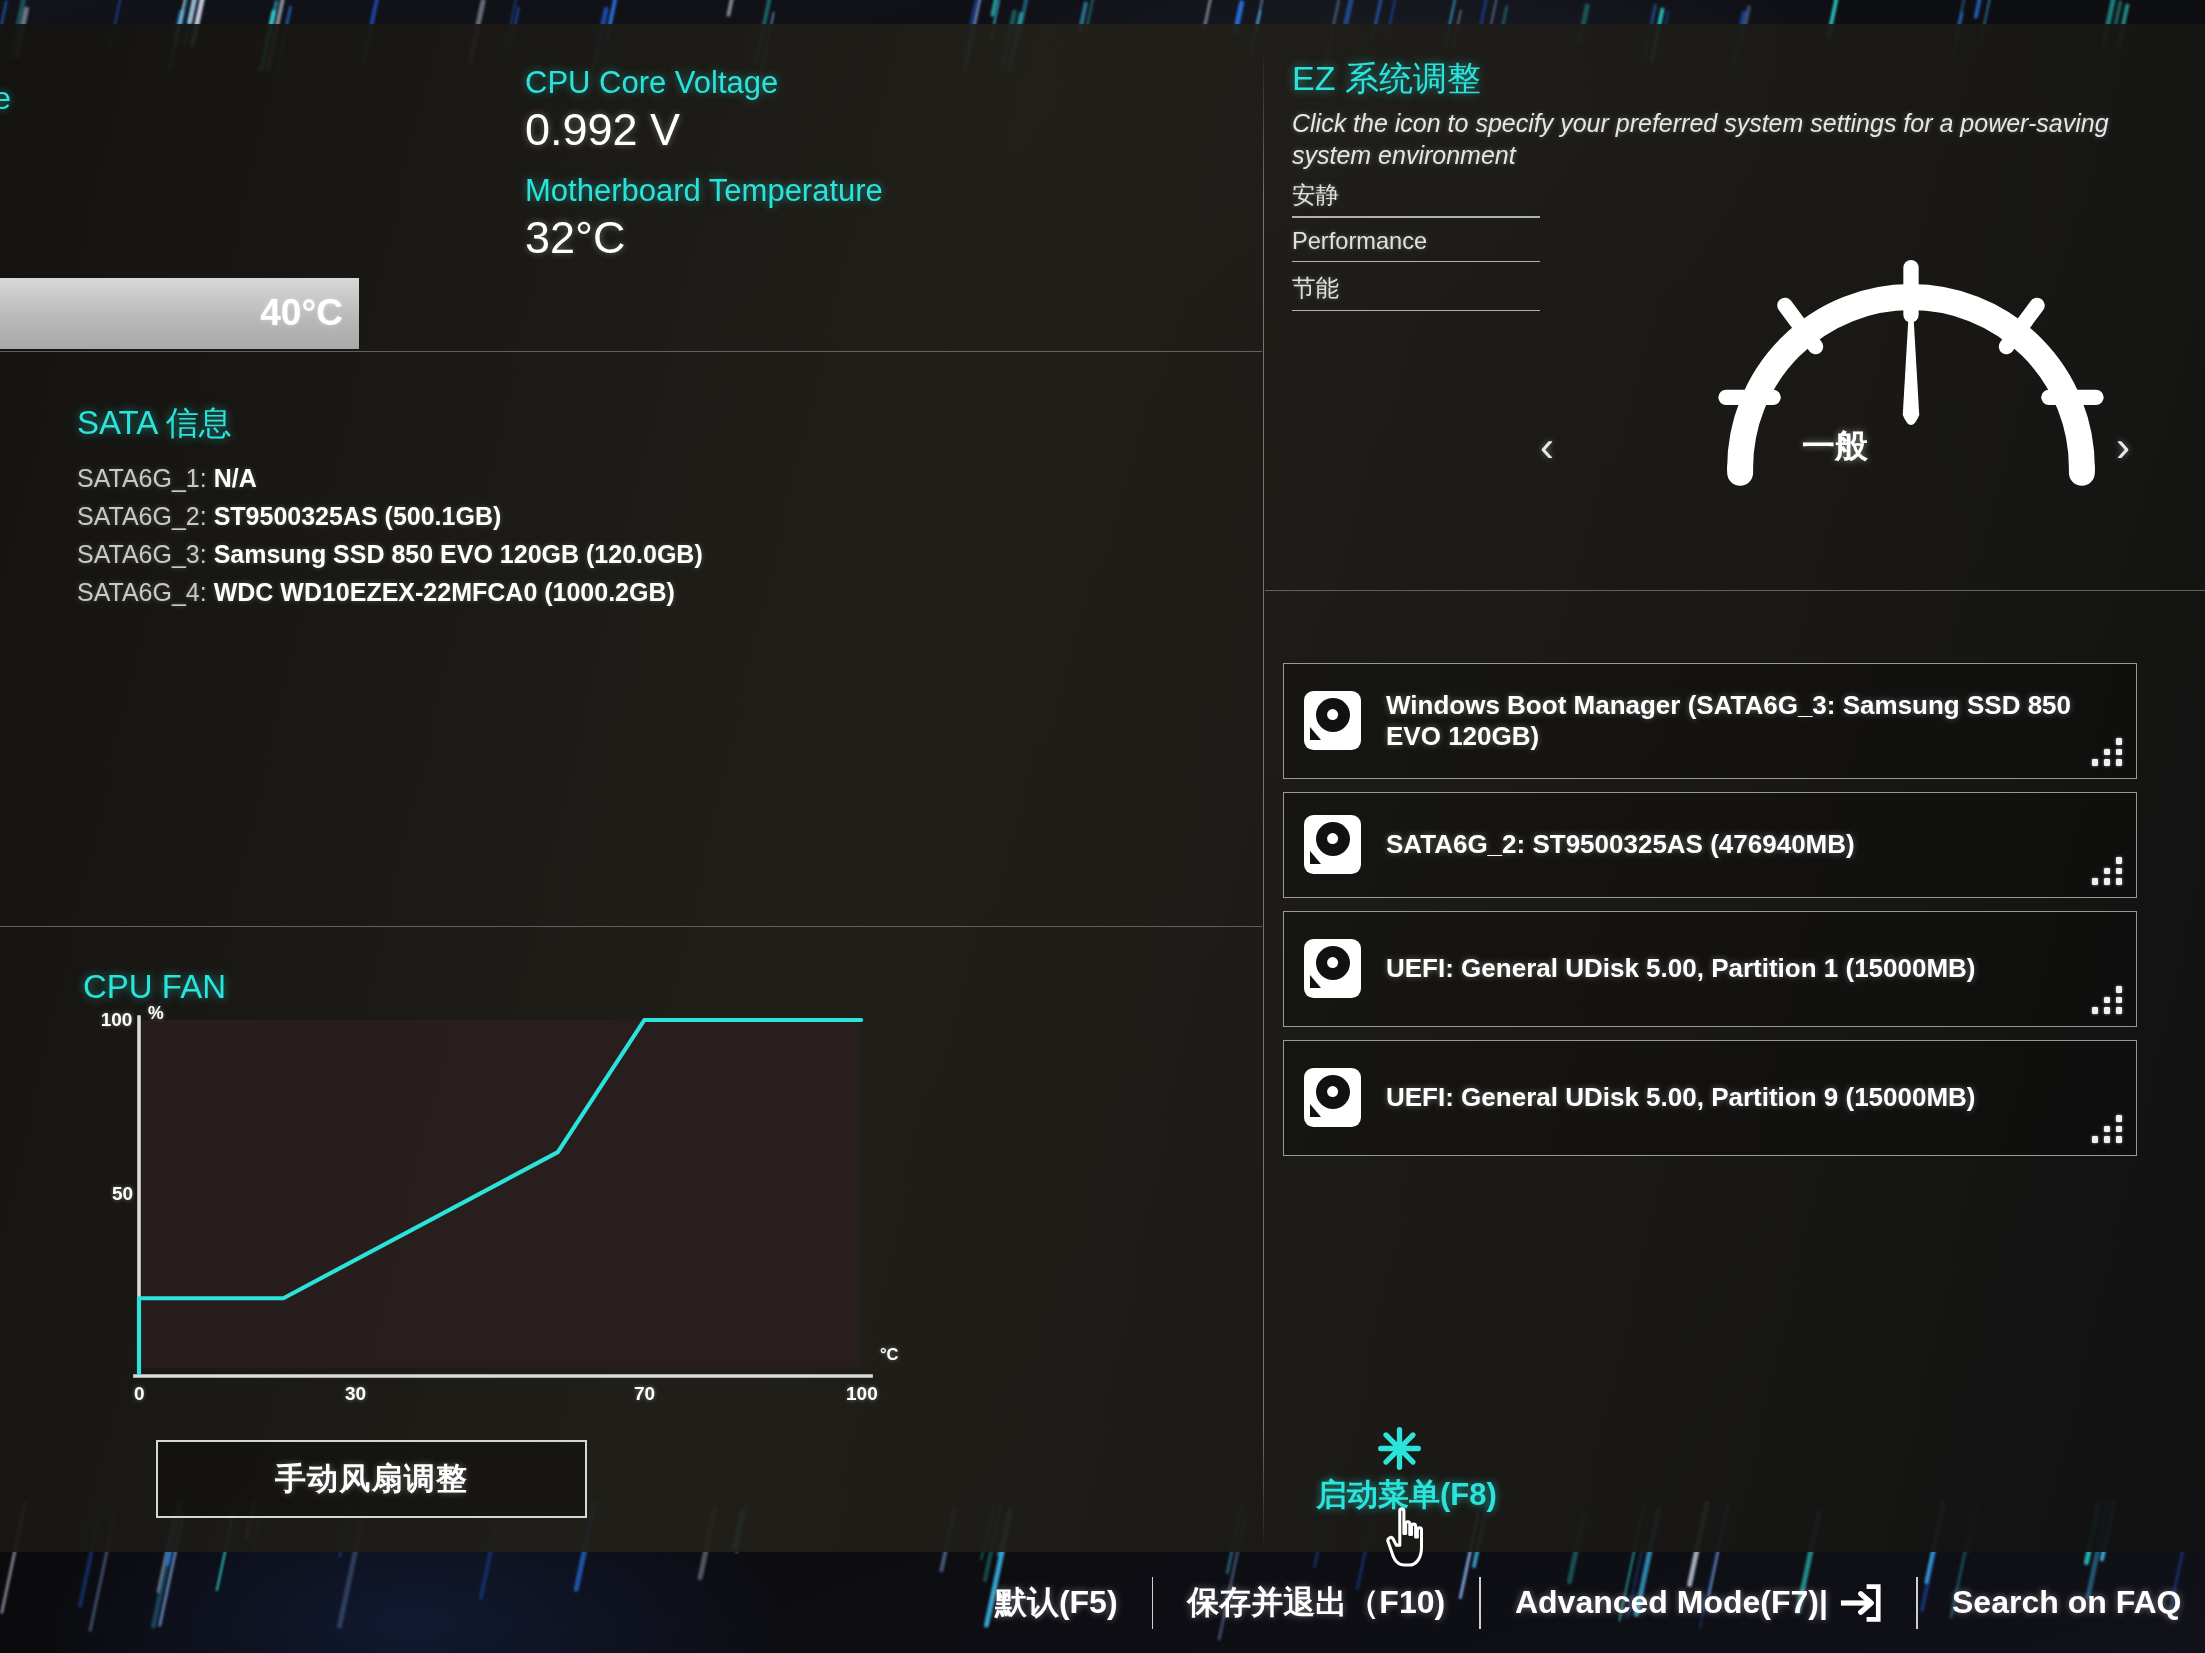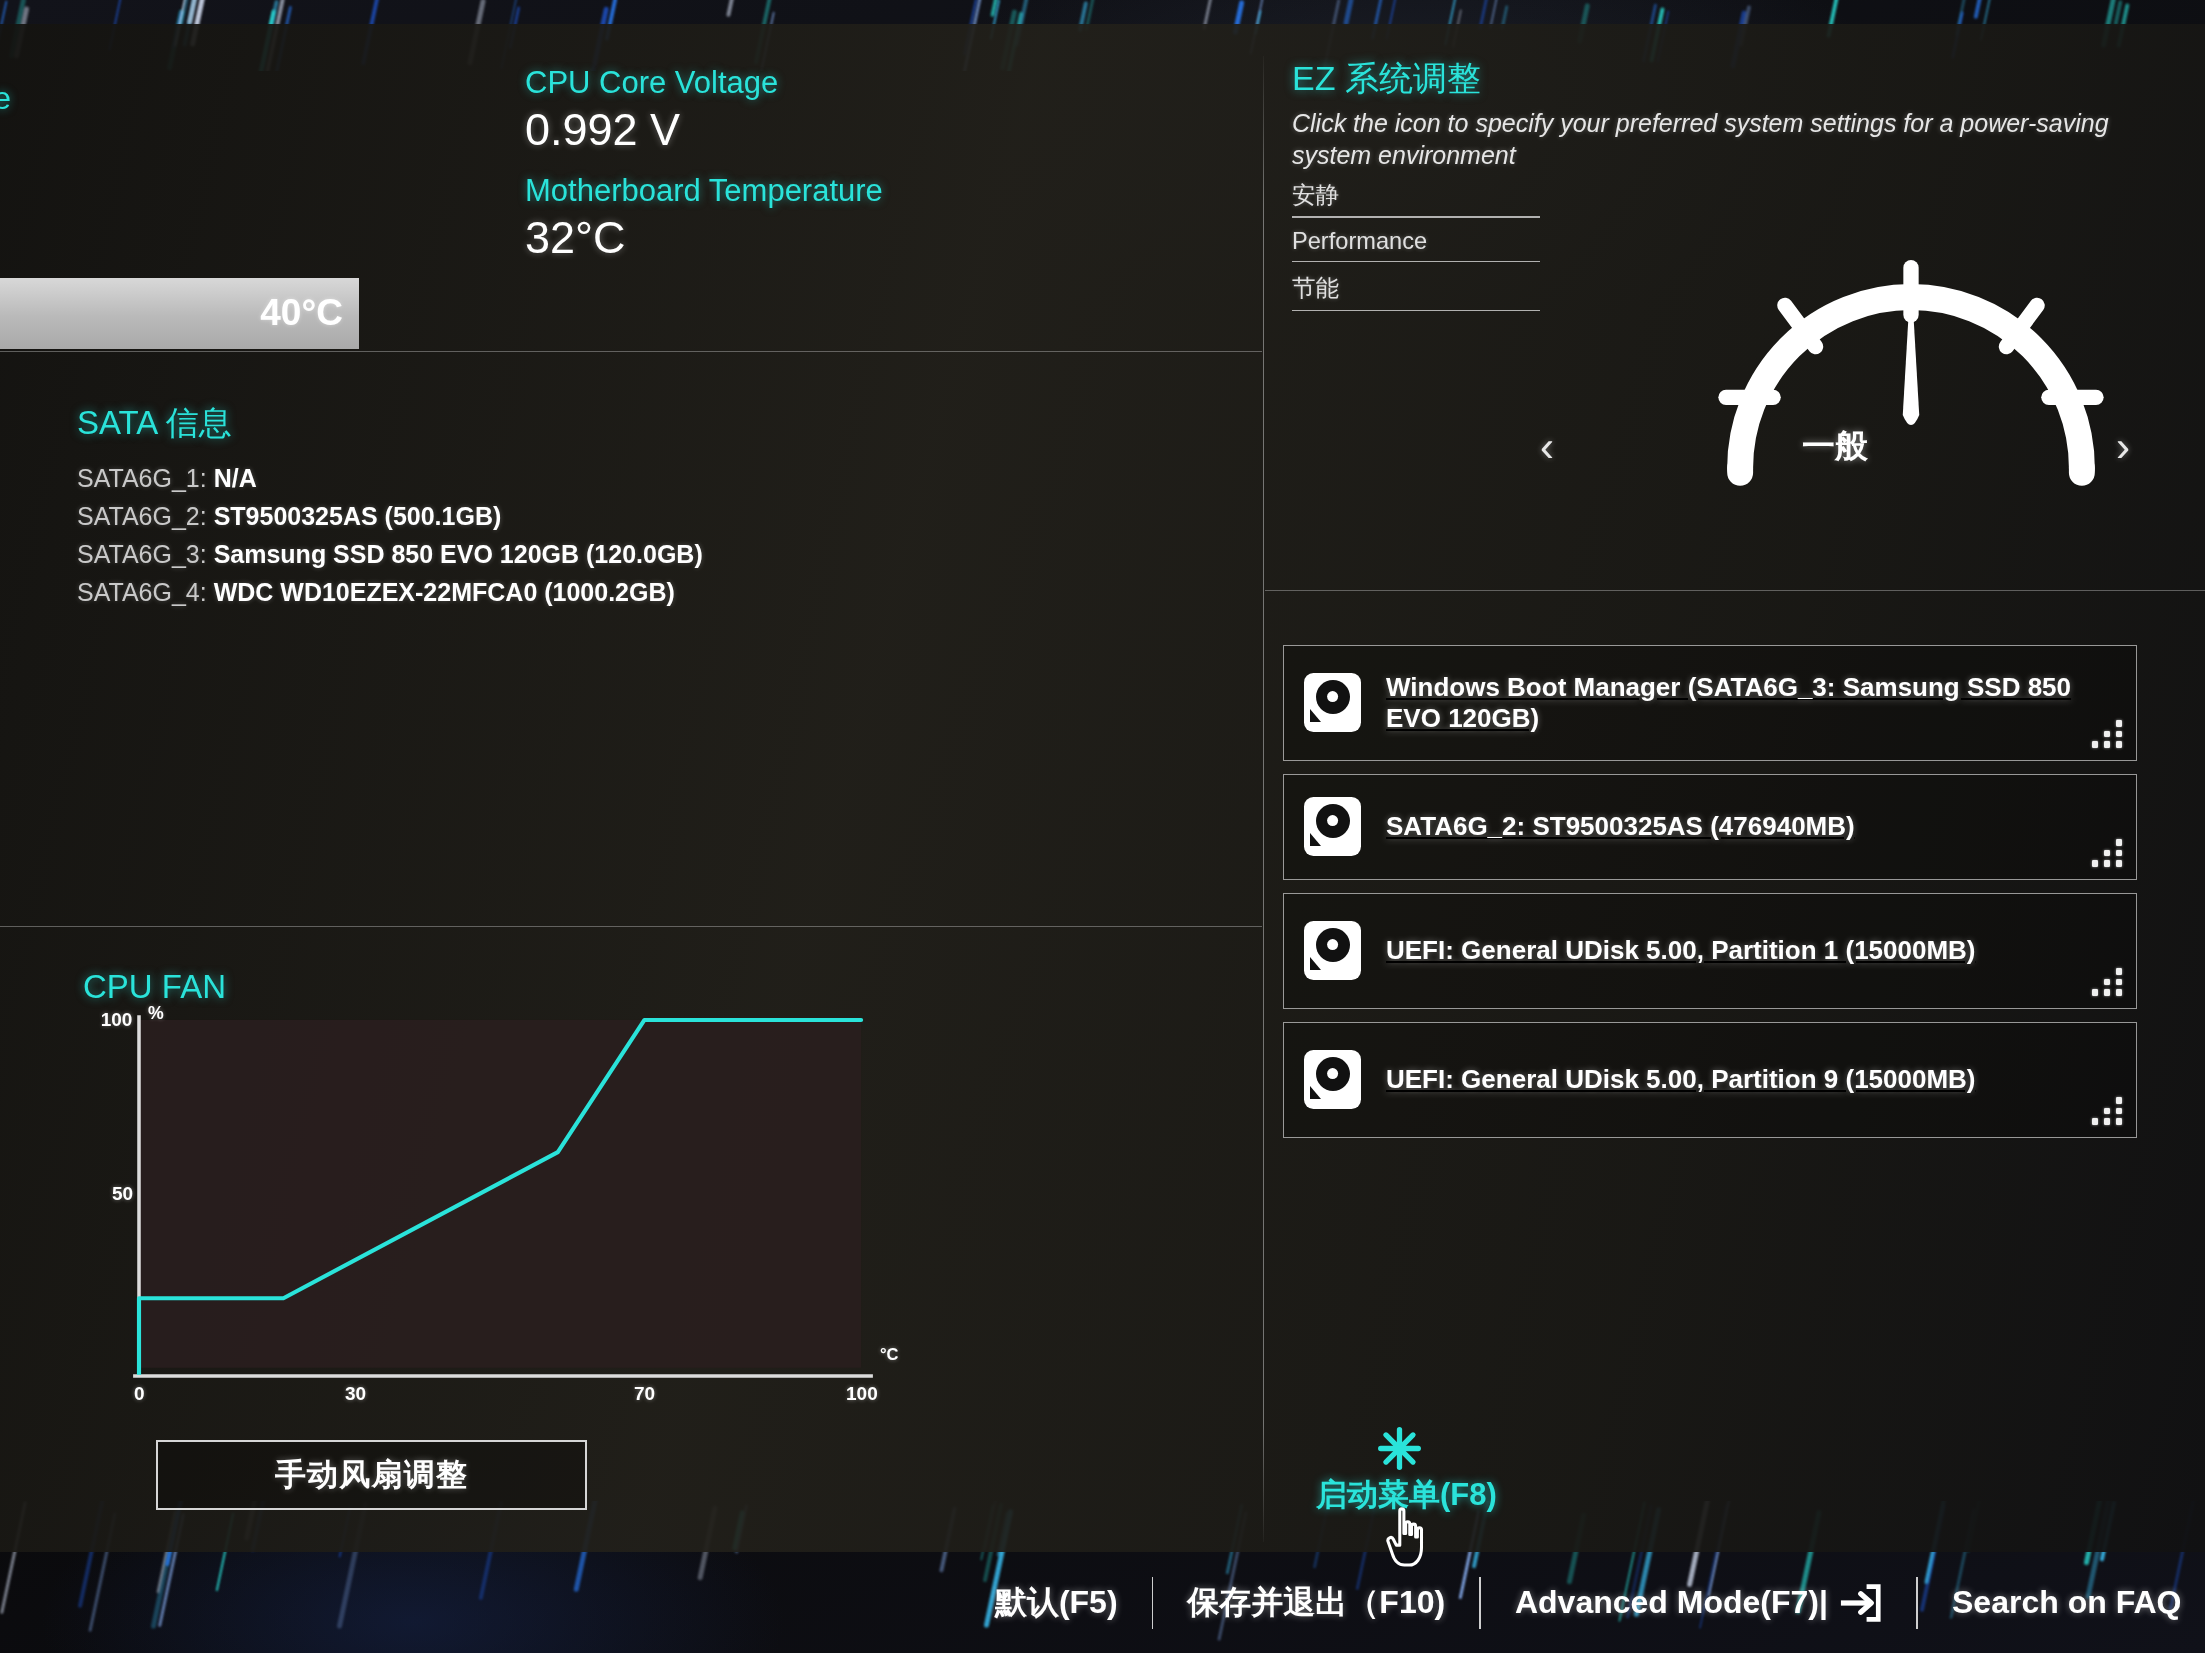--- a/index.html
+++ b/index.html
@@ -108,21 +108,21 @@
   }
   #fan-chart-wrap { position: relative; width: 896px; height: 413px; }
   #fan-chart-wrap svg { position: absolute; left: 0; top: 0; }
   .ax-text {
     position: absolute; color: #ffffff;
     font-size: 17.7px; font-weight: bold;
     text-shadow: 0 0 4.7px rgba(255,255,255,0.4);
   }
   #fan-btn {
     position: absolute; left: 156px; top: 1416px;
-    width: 431px; height: 70px;
+    width: 431px; height: 78px;
     border: 2.4px solid #d6d6d6;
     display: flex; align-items: center; justify-content: center;
     color: #ffffff; font-size: 31px; font-weight: bold;
     background: rgba(0,0,0,0.25);
     text-shadow: 0 0 5.9px rgba(255,255,255,0.35);
     letter-spacing: 1.2px;
   }
 
   
   #ez-block { position: absolute; left: 1292px; top: 32px; width: 885px; }
@@ -175,21 +175,21 @@
   }
   #switch-all {
     position: absolute; right: 23.6px; top: 11.8px;
     width: 277px; height: 70px;
     border: 2.4px solid #d6d6d6;
     display: flex; align-items: center; justify-content: center;
     color: #ffffff; font-size: 29.5px; font-weight: bold;
     background: rgba(0,0,0,0.18);
     text-shadow: 0 0 5.9px rgba(255,255,255,0.35);
   }
-  #boot-list { margin-top: 8px; text-decoration: underline; }
+  #boot-list { margin-top: 26px; }
   .boot-item {
     position: relative;
     width: 854px; min-height: 106px;
     border: 1.8px solid rgba(205,205,205,0.72);
     background: rgba(0,0,0,0.22);
     display: flex; align-items: center;
     padding: 8.3px 11.8px 8.3px 20px;
     margin-bottom: 13px;
   }
   .boot-item.two-line { min-height: 116px; }

